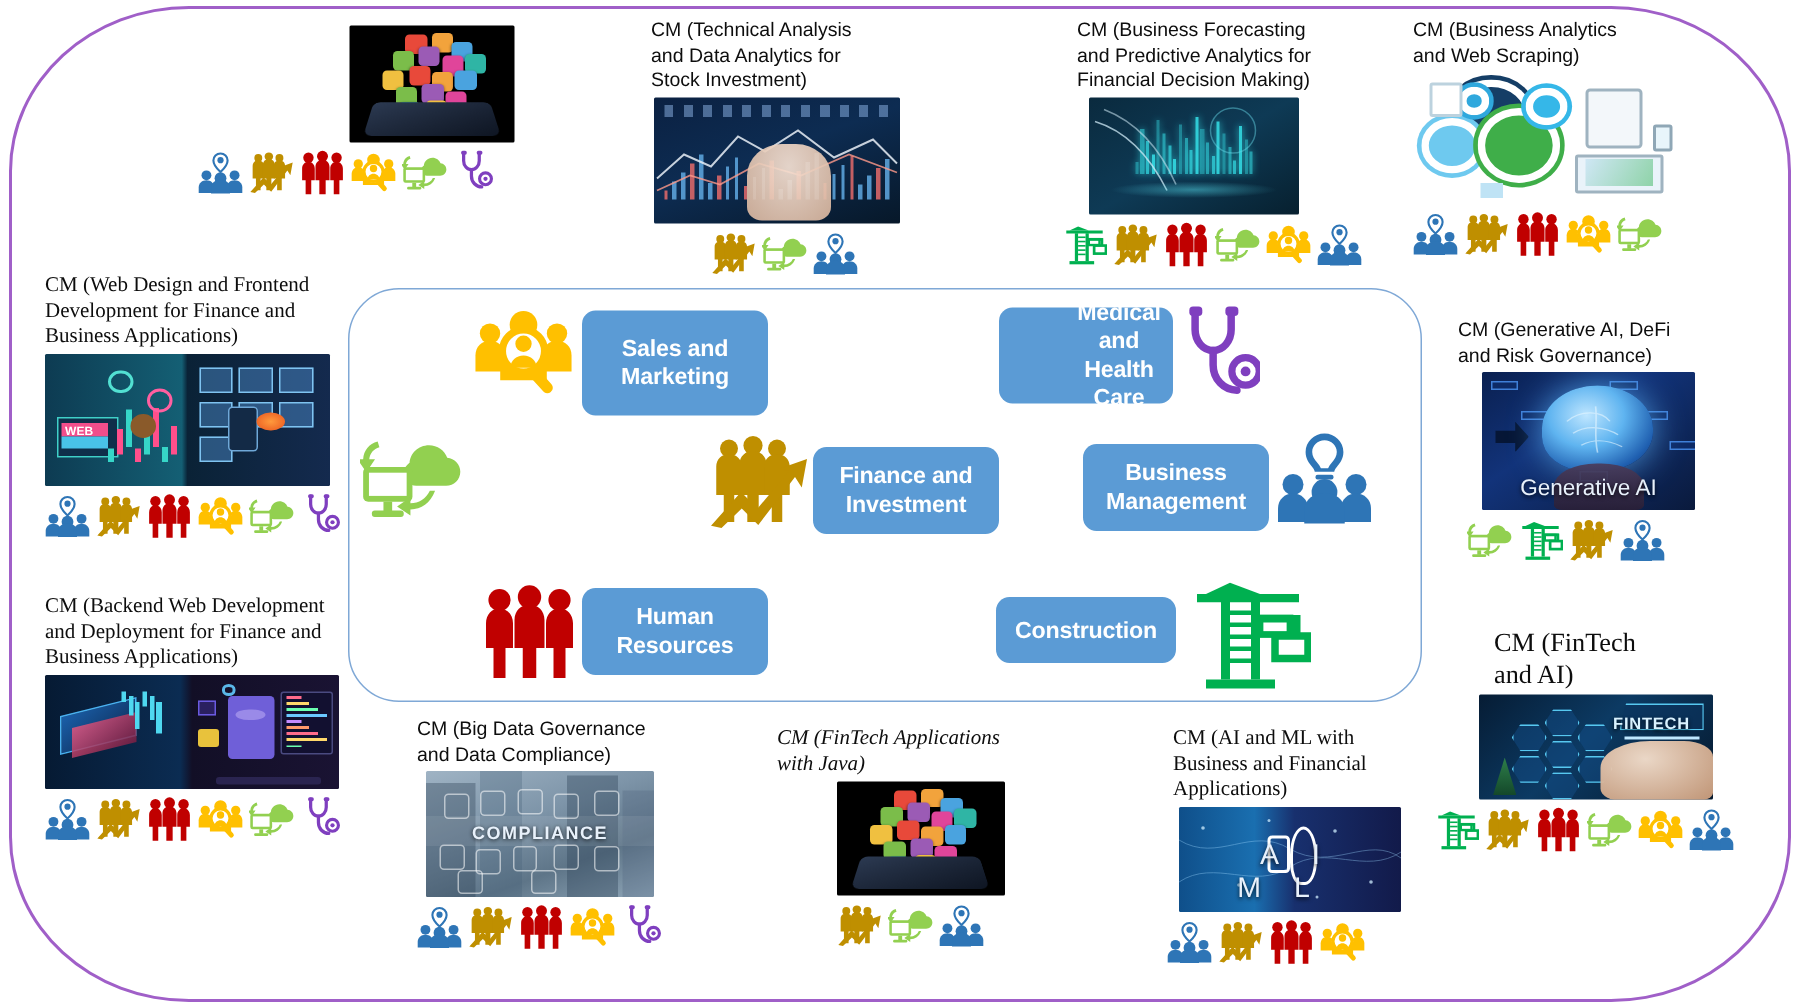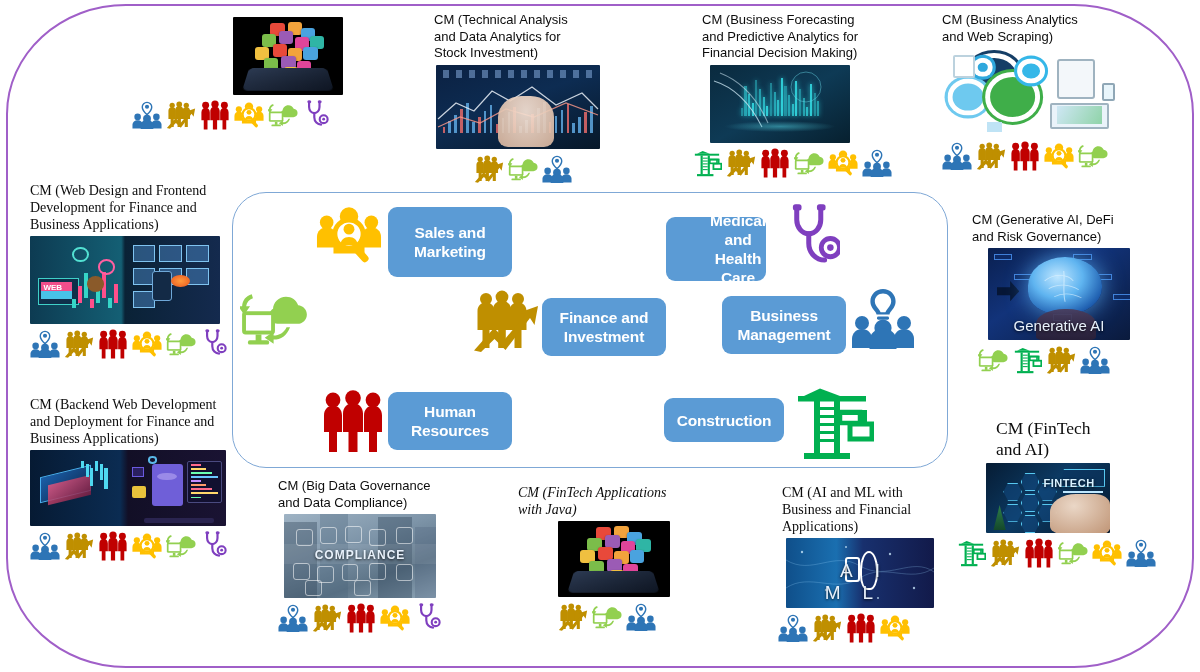--- a/index.html
+++ b/index.html
@@ -103,21 +103,21 @@
           <circle cx="34" cy="30" r="14.5" fill="none" stroke="#ffc000" stroke-width="5"></circle>
           <circle cx="34" cy="25" r="5.6"></circle>
           <path d="M25 41.5C25 36.5 29 33 34 33s9 3.5 9 8.5z"></path>
           <rect x="42" y="40.5" width="7.5" height="20" rx="3.6" transform="rotate(-42 46 50)"></rect>
         </g>
       </svg>
     </div>
   <div class="blue-box" style="left:388px; top:207px; width:124px; height:70px;">Sales and
 Marketing</div>
 
-  <div class="blue-box" style="left:666px; top:217px; width:100px; height:64px;padding-left:44px;">Medical and
+  <div class="blue-box" style="left:666px; top:205px; width:116px; height:64px;padding-left:44px;">Medical and
 Health Care</div>
   <div class="big-icon" style="left:790px; top:202px; width:50px; height:72px;">
       <svg viewBox="0 0 52 72" width="100%" height="100%" xmlns="http://www.w3.org/2000/svg" style="display:block">
         <g fill="none" stroke="#7f3fbf" stroke-width="5.2" stroke-linecap="round">
           <path d="M7 4v13c0 8 5.5 14.5 12.5 14.5S32 25 32 17V4"></path>
           <path d="M19.5 31.5v10c0 10 7.5 17.5 16.5 17.5"></path>
         </g>
         <g fill="#7f3fbf">
           <rect x="3" y="1" width="9" height="6.5" rx="2.6"></rect>
           <rect x="28" y="1" width="9" height="6.5" rx="2.6"></rect>
@@ -404,21 +404,21 @@
               <circle cx="52" cy="34" r="7"></circle>
               <path d="M41 59v-8c0-6 5-10 11-10s11 4 11 10v8z"></path>
               <circle cx="32" cy="38" r="8.4"></circle>
               <path d="M18.5 60v-8c0-7 6-11.6 13.5-11.6S45.5 45 45.5 52v8z"></path>
             </g>
           </svg>
         </span>
       </div>
   </div>
 
-  <div class="course-card" style="left:702px; top:12px; width:190px;">
+  <div class="course-card" style="left:718px; top:12px; width:190px;">
     <div class="course-title sans">CM (Business Forecasting
 and Predictive Analytics for
 Financial Decision Making)</div>
     <div class="thumb" style="width: 140px; height: 78px; margin-left: 8px; background: linear-gradient(150deg, rgb(10, 42, 62) 0%, rgb(14, 58, 85) 50%, rgb(7, 32, 47) 100%);">
         <div style="position:absolute;inset:0;overflow:hidden">
           <div style="position:absolute;left:22%;bottom:34%;width:1.5%;height:10%;background:#35e0e8;opacity:0.45;box-shadow:0 0 5px #35e0e8"></div>
           <div style="position:absolute;left:24.6%;bottom:34%;width:1.5%;height:39%;background:#35e0e8;opacity:0.5900000000000001;box-shadow:0 0 5px #35e0e8"></div>
           <div style="position:absolute;left:27.2%;bottom:34%;width:1.5%;height:28%;background:#35e0e8;opacity:0.73;box-shadow:0 0 5px #35e0e8"></div>
           <div style="position:absolute;left:29.8%;bottom:34%;width:1.5%;height:17%;background:#35e0e8;opacity:0.8700000000000001;box-shadow:0 0 5px #35e0e8"></div>
           <div style="position:absolute;left:32.4%;bottom:34%;width:1.5%;height:46%;background:#35e0e8;opacity:0.45;box-shadow:0 0 5px #35e0e8"></div>
@@ -964,21 +964,21 @@
               <path d="M18.5 60v-8c0-7 6-11.6 13.5-11.6S45.5 45 45.5 52v8z"></path>
             </g>
           </svg>
         </span>
       </div>
   </div>
 
   <div class="course-card" style="left:958px; top:418px; width:200px;">
     <div class="course-title big" style="margin-left:38px;">CM (FinTech
 and AI)</div>
-    <div class="thumb" style="width: 124px; height: 70px; margin-left: 28px; background: linear-gradient(135deg, rgb(6, 28, 52) 0%, rgb(12, 58, 99) 45%, rgb(5, 24, 44) 100%);">
+    <div class="thumb" style="width: 156px; height: 70px; margin-left: 28px; background: linear-gradient(135deg, rgb(6, 28, 52) 0%, rgb(12, 58, 99) 45%, rgb(5, 24, 44) 100%);">
         <div style="position:absolute;inset:0;overflow:hidden">
           <div style="position:absolute;left:14%;top:28%;width:15%;height:26%;background:rgba(20,80,140,.45);border:1px solid #57c8f0;clip-path:polygon(25% 0,75% 0,100% 50%,75% 100%,25% 100%,0 50%)"></div>
           <div style="position:absolute;left:14%;top:58%;width:15%;height:26%;background:rgba(20,80,140,.45);border:1px solid #57c8f0;clip-path:polygon(25% 0,75% 0,100% 50%,75% 100%,25% 100%,0 50%)"></div>
           <div style="position:absolute;left:28%;top:14%;width:15%;height:26%;background:rgba(20,80,140,.45);border:1px solid #57c8f0;clip-path:polygon(25% 0,75% 0,100% 50%,75% 100%,25% 100%,0 50%)"></div>
           <div style="position:absolute;left:28%;top:44%;width:15%;height:26%;background:rgba(20,80,140,.45);border:1px solid #57c8f0;clip-path:polygon(25% 0,75% 0,100% 50%,75% 100%,25% 100%,0 50%)"></div>
           <div style="position:absolute;left:28%;top:74%;width:15%;height:26%;background:rgba(20,80,140,.45);border:1px solid #57c8f0;clip-path:polygon(25% 0,75% 0,100% 50%,75% 100%,25% 100%,0 50%)"></div>
           <div style="position:absolute;left:42%;top:28%;width:15%;height:26%;background:rgba(20,80,140,.45);border:1px solid #57c8f0;clip-path:polygon(25% 0,75% 0,100% 50%,75% 100%,25% 100%,0 50%)"></div>
           <div style="position:absolute;left:42%;top:58%;width:15%;height:26%;background:rgba(20,80,140,.45);border:1px solid #57c8f0;clip-path:polygon(25% 0,75% 0,100% 50%,75% 100%,25% 100%,0 50%)"></div>
           <div style="position:absolute;left:60%;top:8%;width:36%;height:26%;background:rgba(12,54,96,.6);border:1px solid #57c8f0;clip-path:polygon(8% 0,100% 0,100% 100%,0 100%)"></div>
           <div style="position:absolute;left:62%;top:40%;width:32%;height:3%;background:#bfe8ff"></div>

